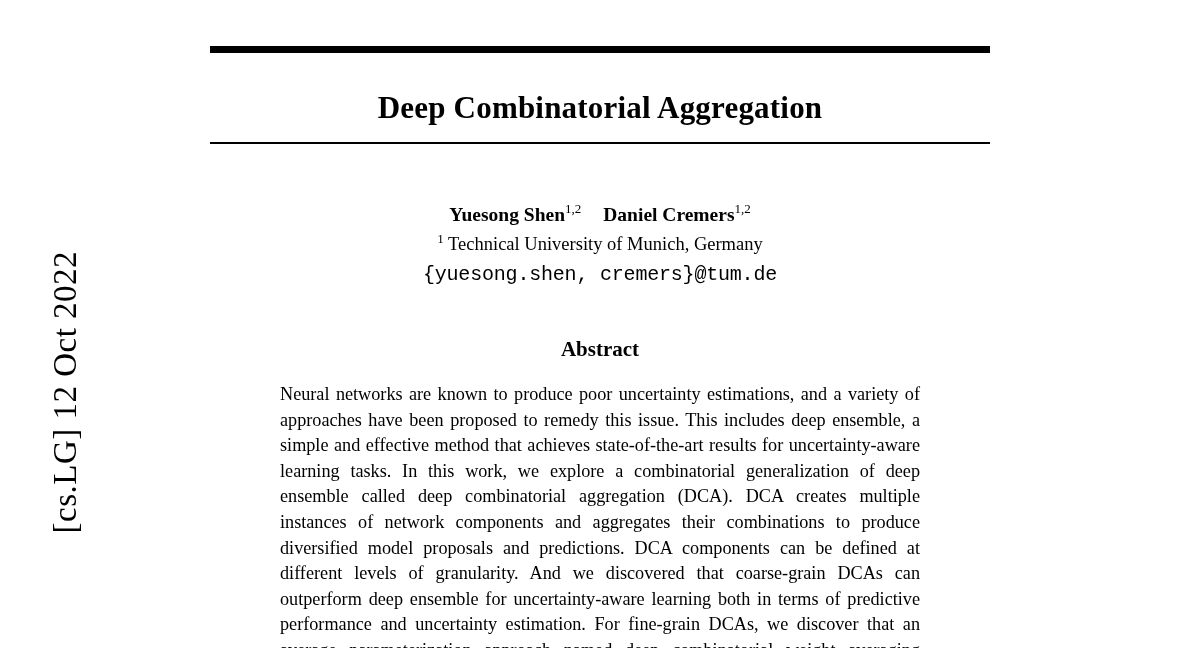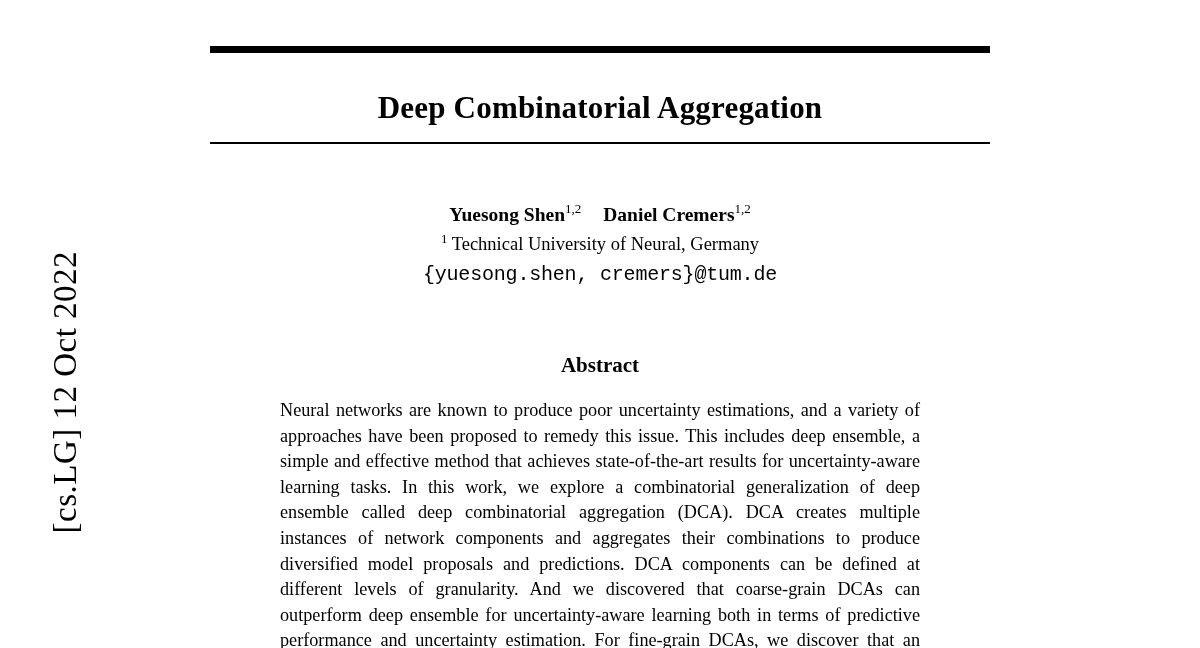--- a/index.html
+++ b/index.html
@@ -98,21 +98,21 @@
     vertical-align: super;
   }
   .email {
     margin-top: 3px;
     font-family: "Liberation Mono", monospace;
     font-size: 20px;
     letter-spacing: -0.2px;
   }
 
   .abstract-heading {
-    margin-top: 64px;
+    margin-top: 48px;
     text-align: center;
     font-weight: bold;
     font-size: 21px;
   }
 
   .abstract-body {
     margin-top: 20px;
     margin-left: 70px;
     margin-right: 70px;
     font-size: 18.2px;
@@ -138,21 +138,21 @@
 
   <div class="title">Deep Combinatorial Aggregation</div>
 
   <div class="rule-bottom"></div>
 
   <div class="authors-block">
     <div class="author-names">
       <span>Yuesong Shen</span><span class="sup">1,2</span><span class="gap"></span><span>Daniel Cremers</span><span class="sup">1,2</span>
     </div>
     <div class="affil">
-      <span class="mark">1</span> <span>Technical University of Neural, Germany</span>
+      <span class="mark">1</span> <span>Technical University of Munich, Germany</span>
     </div>
     <div class="email">{yuesong.shen, cremers}@tum.de</div>
   </div>
 
   <div class="abstract-heading">Abstract</div>
 
   <div class="abstract-body">
     <p>Neural networks are known to produce poor uncertainty estimations, and a variety of approaches have been proposed to remedy this issue. This includes deep ensemble, a simple and effective method that achieves state-of-the-art results for uncertainty-aware learning tasks. In this work, we explore a combinatorial generalization of deep ensemble called deep combinatorial aggregation (DCA). DCA creates multiple instances of network components and aggregates their combinations to produce diversified model proposals and predictions. DCA components can be defined at different levels of granularity. And we discovered that coarse-grain DCAs can outperform deep ensemble for uncertainty-aware learning both in terms of predictive performance and uncertainty estimation. For fine-grain DCAs, we discover that an average parameterization approach named deep combinatorial weight averaging (DCWA) can improve the baseline training. It is on par with stochastic</p>
   </div>
 

